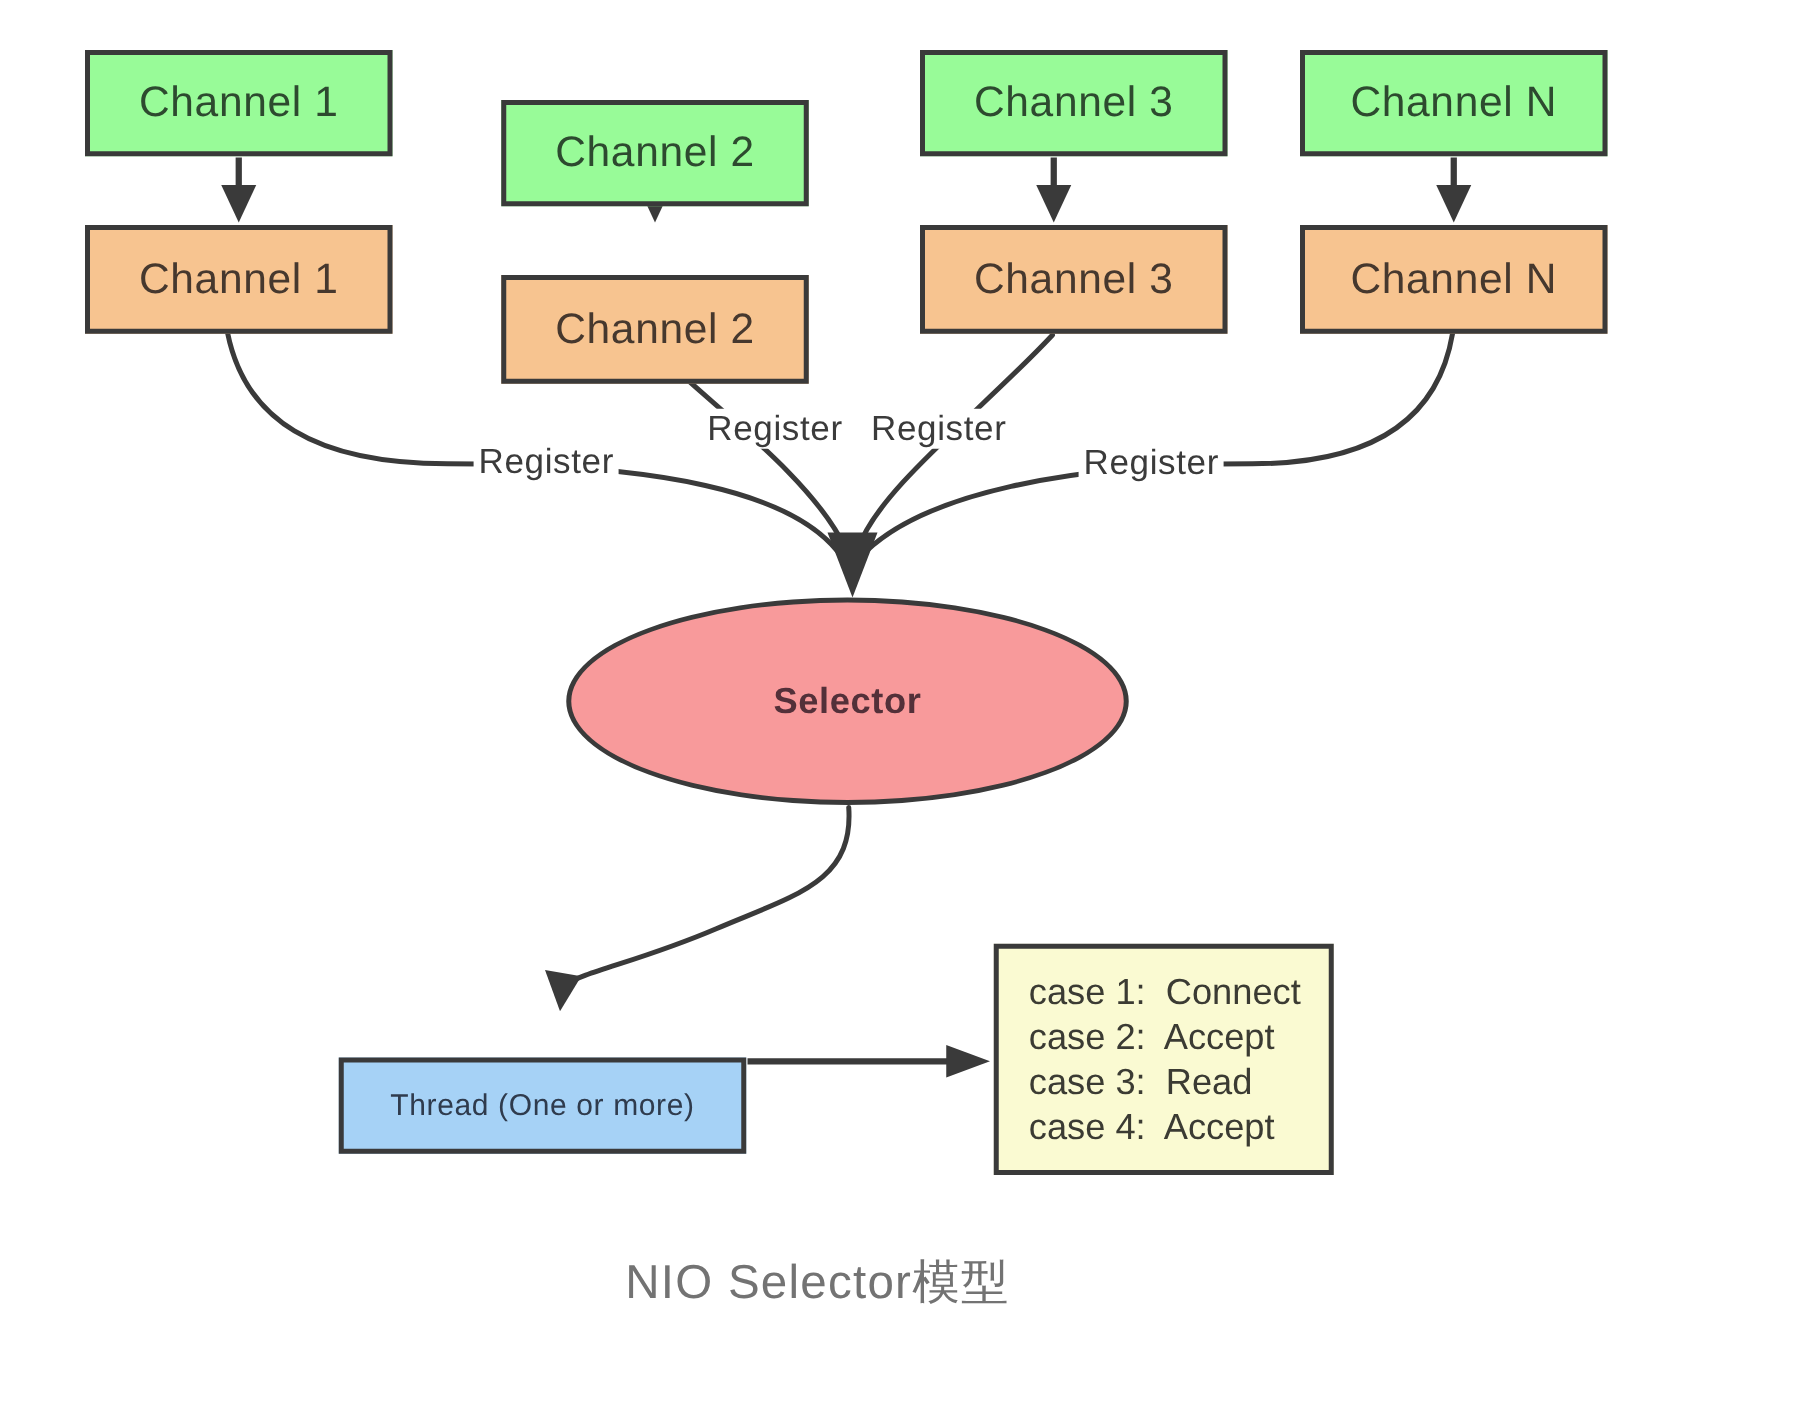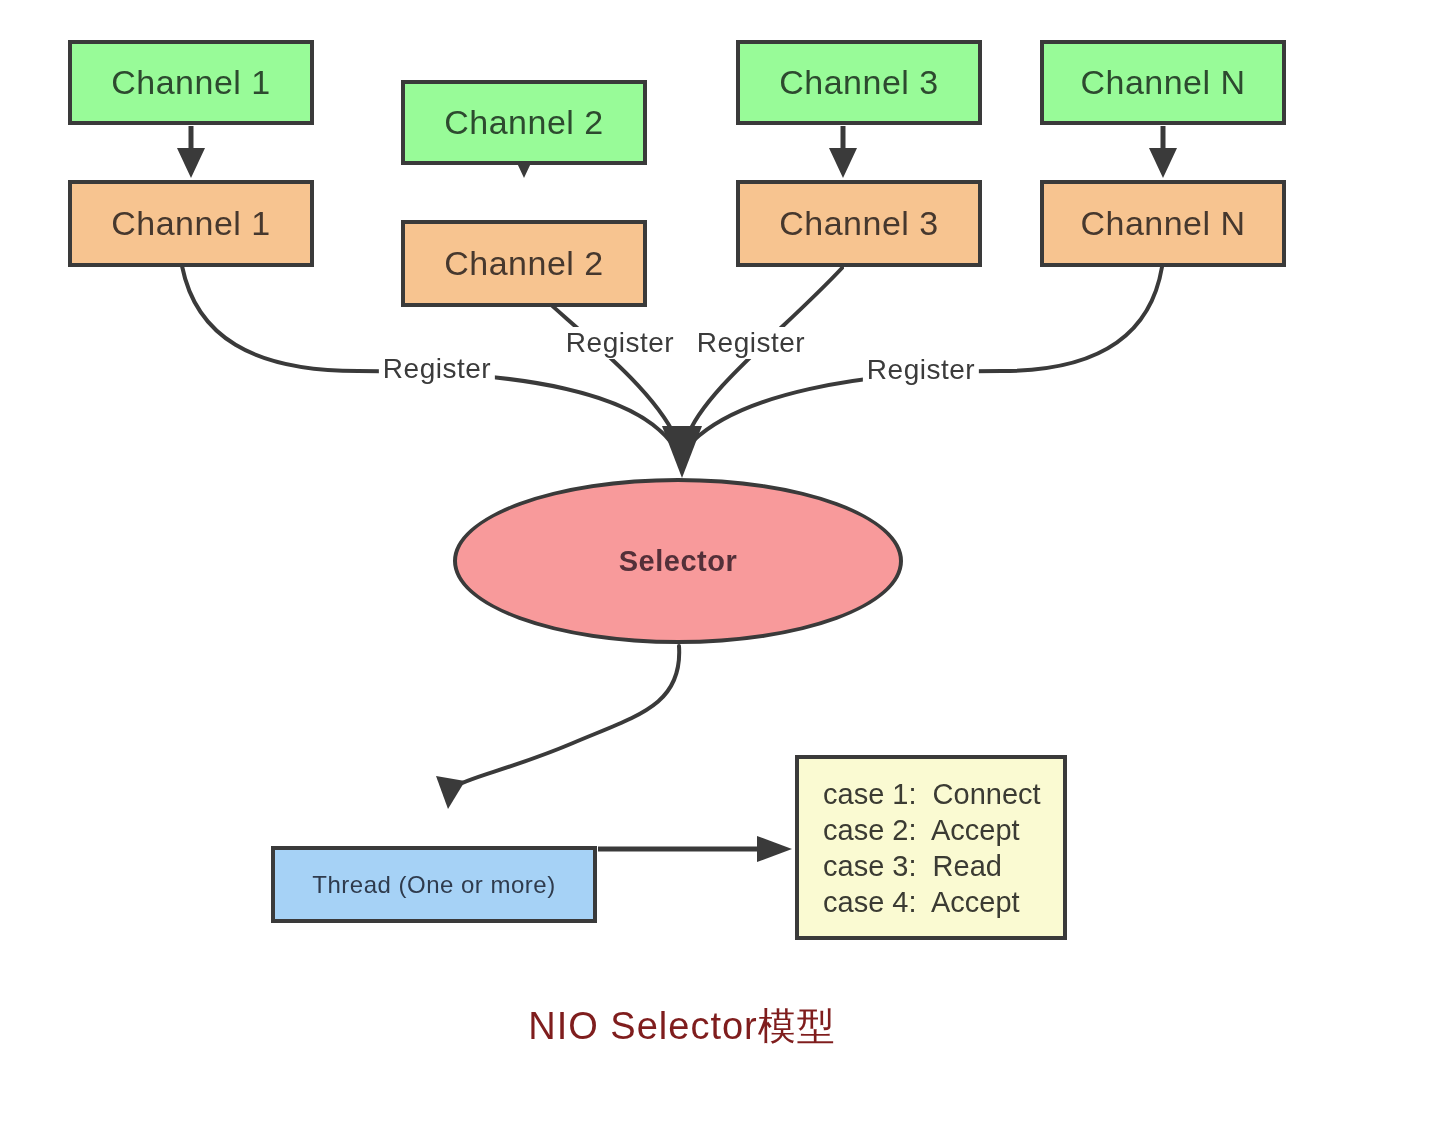--- a/index.html
+++ b/index.html
@@ -49,22 +49,22 @@
 
   .case-box {
     position:absolute; z-index:2; left:795px; top:755px; width:272px; height:185px;
     box-sizing:border-box; border:4px solid #3a3a3a; background:#fafad2;
     display:flex; flex-direction:column; justify-content:center;
     padding-left:24px;
   }
   .case-line { font-size:29px; line-height:36px; color:#3b3b33; white-space:pre; }
 
   .caption {
-    position:absolute; z-index:2; left:682px; top:1026px; transform:translate(-50%,-50%);
-    font-size:38px; color:#7f1d1d; white-space:nowrap; letter-spacing:1px;
+    position:absolute; z-index:2; left:654px; top:1026px; transform:translate(-50%,-50%);
+    font-size:38px; color:#737373; white-space:nowrap; letter-spacing:1px;
   }
 </style>
 </head>
 <body>
 
 <div class="canvas">
 
   <svg class="connectors" viewBox="0 0 1440 1122">
 
     <path class="shaft" d="M 191 126 V 152"></path>

